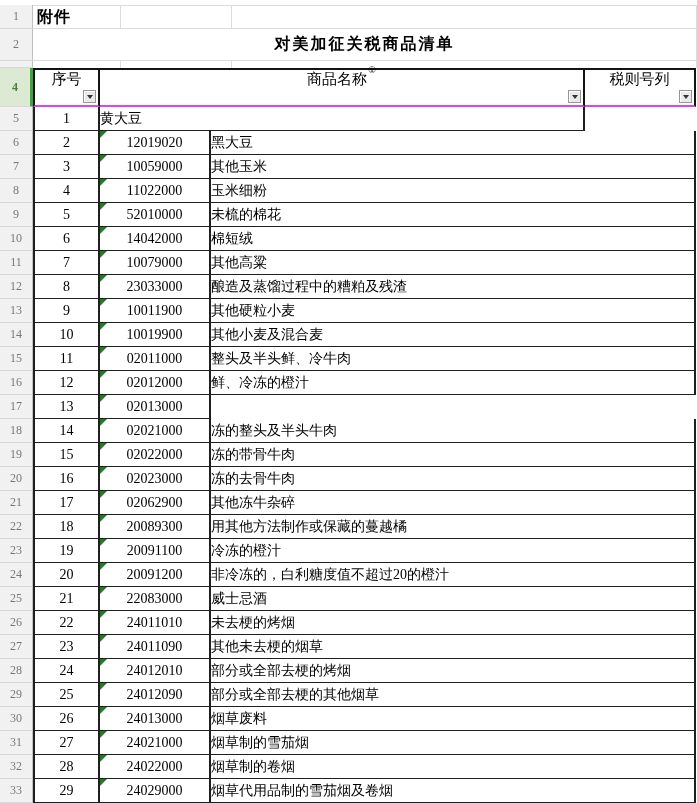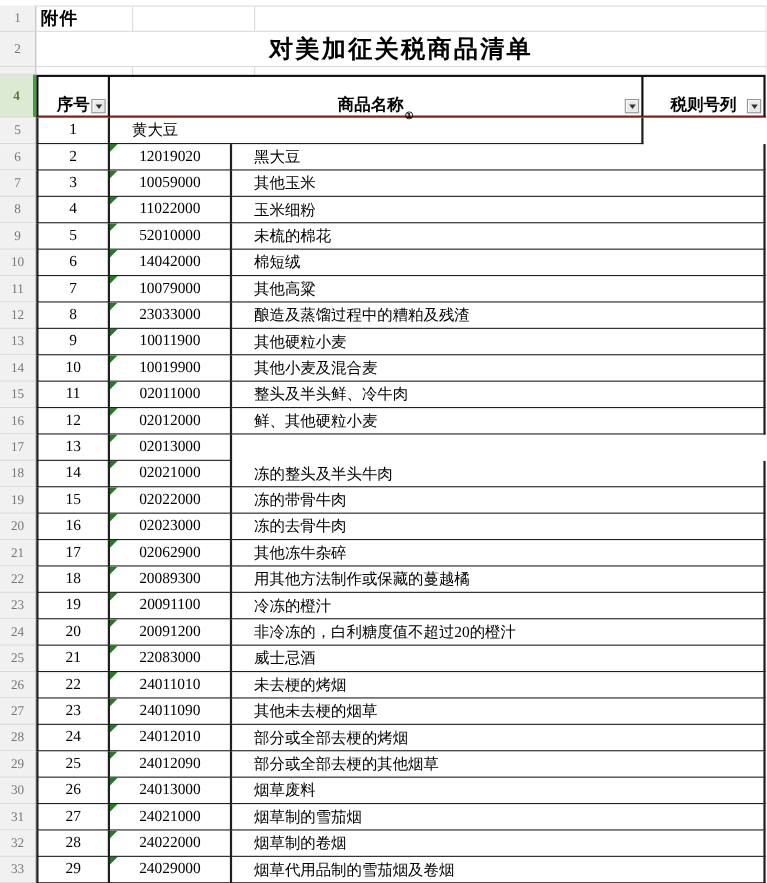--- a/index.html
+++ b/index.html
@@ -27,28 +27,28 @@
   .plain{
     flex:1;display:flex;box-sizing:border-box;width:663px;
     border-right:1px solid #dcdcdc;
   }
   .r1 .plain{border-top:1px solid #dcdcdc;border-bottom:1px solid #dcdcdc;}
   .r2 .plain{border-bottom:1px solid #dcdcdc;align-items:center;justify-content:center;}
   .pcellB{width:88px;box-sizing:border-box;border-right:1px solid #dcdcdc;
     display:flex;align-items:center;padding-left:4px;}
   .pcellC{width:111px;box-sizing:border-box;border-right:1px solid #dcdcdc;}
   .attachment{font-weight:bold;font-size:16px;letter-spacing:1px;}
-  .sheet-title{font-weight:bold;font-size:22px;letter-spacing:2px;}
+  .sheet-title{font-weight:bold;font-size:16px;letter-spacing:2px;}
   
   .hrow{display:flex;box-sizing:border-box;border-top:2px solid #141414;}
   .hcell{
     position:relative;box-sizing:border-box;height:37px;
-    border-right:2px solid #141414;border-bottom:2px solid #7f1d1d;
-    display:flex;align-items:flex-end;justify-content:center;
-    font-weight:bold;font-size:15px;
+    border-right:2px solid #141414;border-bottom:2px solid #d946ef;
+    display:flex;align-items:flex-start;justify-content:center;
+    font-weight:normal;font-size:15px;
   }
   .hcell.first{border-left:2px solid #141414;}
   .col-seq{width:67px;}
   .col-code{width:111px;}
   .col-name{width:485px;}
   sup.note{font-size:9px;line-height:0;margin-left:1px;}
   
   .filter-btn{
     position:absolute;right:2px;bottom:2px;width:13px;height:13px;box-sizing:border-box;
     background:#eaeaea;border:1px solid #979797;box-shadow:inset 1px 1px 0 #ffffff;
@@ -60,21 +60,21 @@
   }
   
   .drow{display:flex;box-sizing:border-box;}
   .dcell{
     box-sizing:border-box;height:24px;font-size:14px;
     border-right:2px solid #1f1f1f;border-bottom:1px solid #1f1f1f;
     display:flex;align-items:center;overflow:hidden;white-space:nowrap;
   }
   .dcell.first{border-left:2px solid #1f1f1f;}
   .dcell.center{justify-content:center;}
-  .dcell.name{padding-left:20px;}
+  .dcell.name{padding-left:0;}
   .code-wrap{position:relative;}
   .corner-flag{
     position:absolute;top:0;left:0;width:0;height:0;
     border-top:7px solid #267a26;border-right:7px solid transparent;
   }
 </style>
 </head>
 <body>
 
 <div class="sheet">
@@ -248,21 +248,21 @@
       </div>
     </div>
       <div class="row data-row">
       <div class="gutter">16</div>
       <div class="drow">
         <div class="dcell first center col-seq">12</div>
         <div class="dcell center col-code code-wrap">
           <span class="corner-flag"></span>
           <span>02012000</span>
         </div>
-        <div class="dcell name col-name">鲜、其他硬粒小麦</div>
+        <div class="dcell name col-name">鲜、冷冻的橙汁</div>
       </div>
     </div>
       <div class="row data-row">
       <div class="gutter">17</div>
       <div class="drow">
         <div class="dcell first center col-seq">13</div>
         <div class="dcell center col-code code-wrap">
           <span class="corner-flag"></span>
           <span>02013000</span>
         </div>

